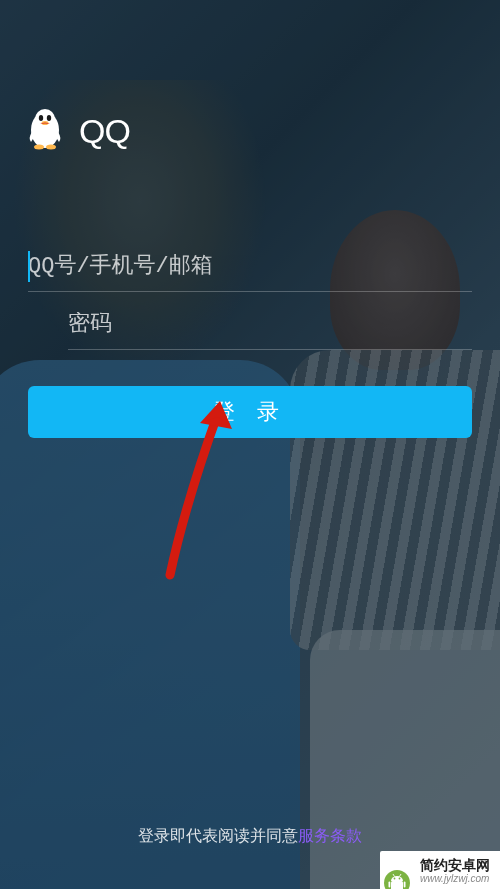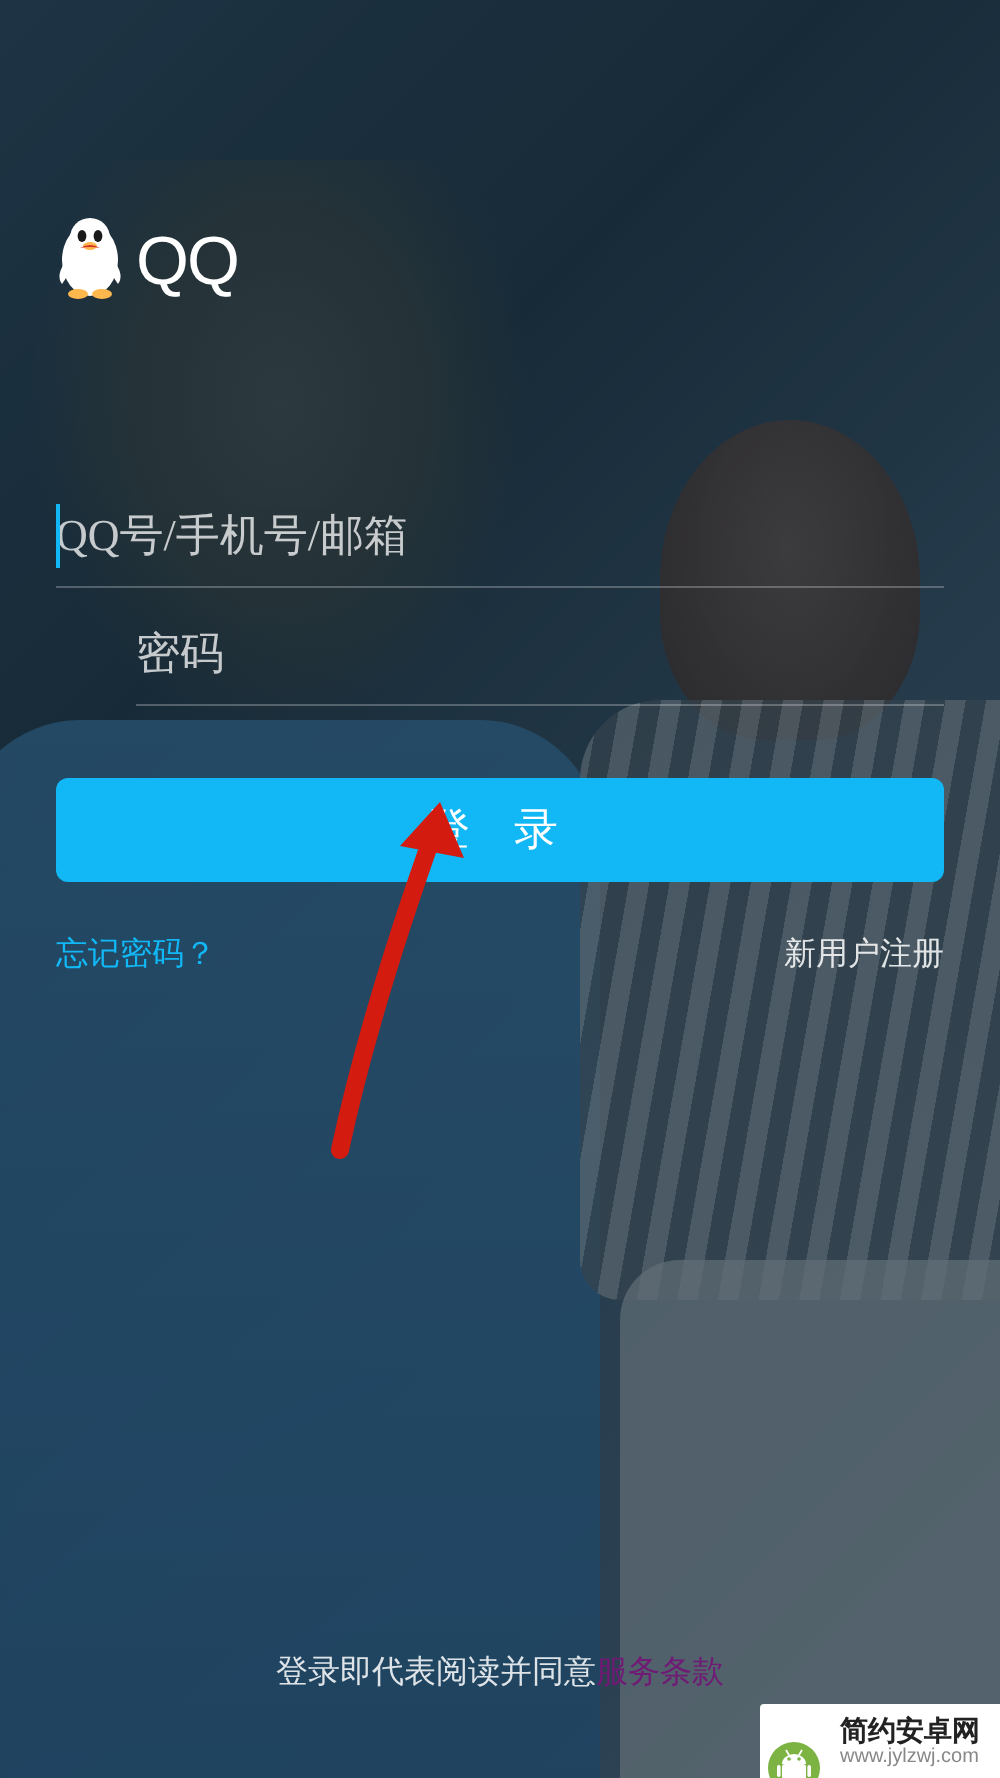--- a/index.html
+++ b/index.html
@@ -95,21 +95,21 @@
       z-index: 10;
       padding: 0 28px;
       height: 100%;
       display: flex;
       flex-direction: column;
     }
     .logo-row {
       display: flex;
       align-items: center;
       margin-top: 108px;
-      gap: 6px;
+      gap: 17px;
     }
     .penguin-icon {
       width: 34px;
       height: 42px;
     }
     .logo-text {
       color: #ffffff;
       font-size: 34px;
       font-weight: 400;
       letter-spacing: -1px;
@@ -131,21 +131,21 @@
       width: 2px;
       background: #12b7f5;
     }
     .input-field {
       background: transparent;
       border: none;
       outline: none;
       color: #0f766e;
       font-size: 22px;
       width: 100%;
-      font-family: Liberation Serif, serif;
+      font-family: Liberation Mono, monospace;
     }
     .input-field::placeholder {
       color: rgba(255,255,255,0.75);
     }
     .input-wrap + .input-wrap {
       margin-top: 8px;
       margin-left: 40px;
     }
     .login-btn {
       margin-top: 36px;
@@ -173,21 +173,21 @@
       color: rgba(255,255,255,0.85);
     }
     .footer {
       margin-top: auto;
       margin-bottom: 42px;
       text-align: center;
       font-size: 16px;
       color: rgba(255,255,255,0.85);
     }
     .footer-link {
-      color: #701a75;
+      color: #8b5cf6;
     }
     
     .arrow-annotation {
       position: absolute;
       left: 150px;
       top: 395px;
       z-index: 20;
       pointer-events: none;
     }
     
@@ -213,20 +213,21 @@
     .watermark-text-cn {
       font-size: 14px;
       color: #222;
       font-weight: 600;
     }
     .watermark-text-url {
       font-size: 10px;
       color: #888;
       display: block;
       margin-top: -2px;
+      font-style: italic;
     }
   </style>
 </head>
 <body>
 
 <div class="background">
   <div class="bg-illustration">
     <div class="person-left"></div>
     <div class="person-right">
       <div class="person-right-head"></div>
@@ -259,24 +260,20 @@
   <div class="form-area">
     <div class="input-wrap active">
       <input class="input-field" type="text" placeholder="QQ号/手机号/邮箱" style="">
     </div>
     <div class="input-wrap">
       <input class="input-field" type="password" placeholder="密码" style="">
     </div>
 
     <button class="login-btn">登 录</button>
 
-    <div class="links-row">
-      <span class="link-left">忘记密码？</span>
-      <span class="link-right">新用户注册</span>
-    </div>
   </div>
 
   <div class="footer">
     <span>登录即代表阅读并同意</span><span class="footer-link">服务条款</span>
   </div>
 </div>
 
 <div class="arrow-annotation">
   <svg width="100" height="190" viewBox="0 0 100 190">
     <defs>

